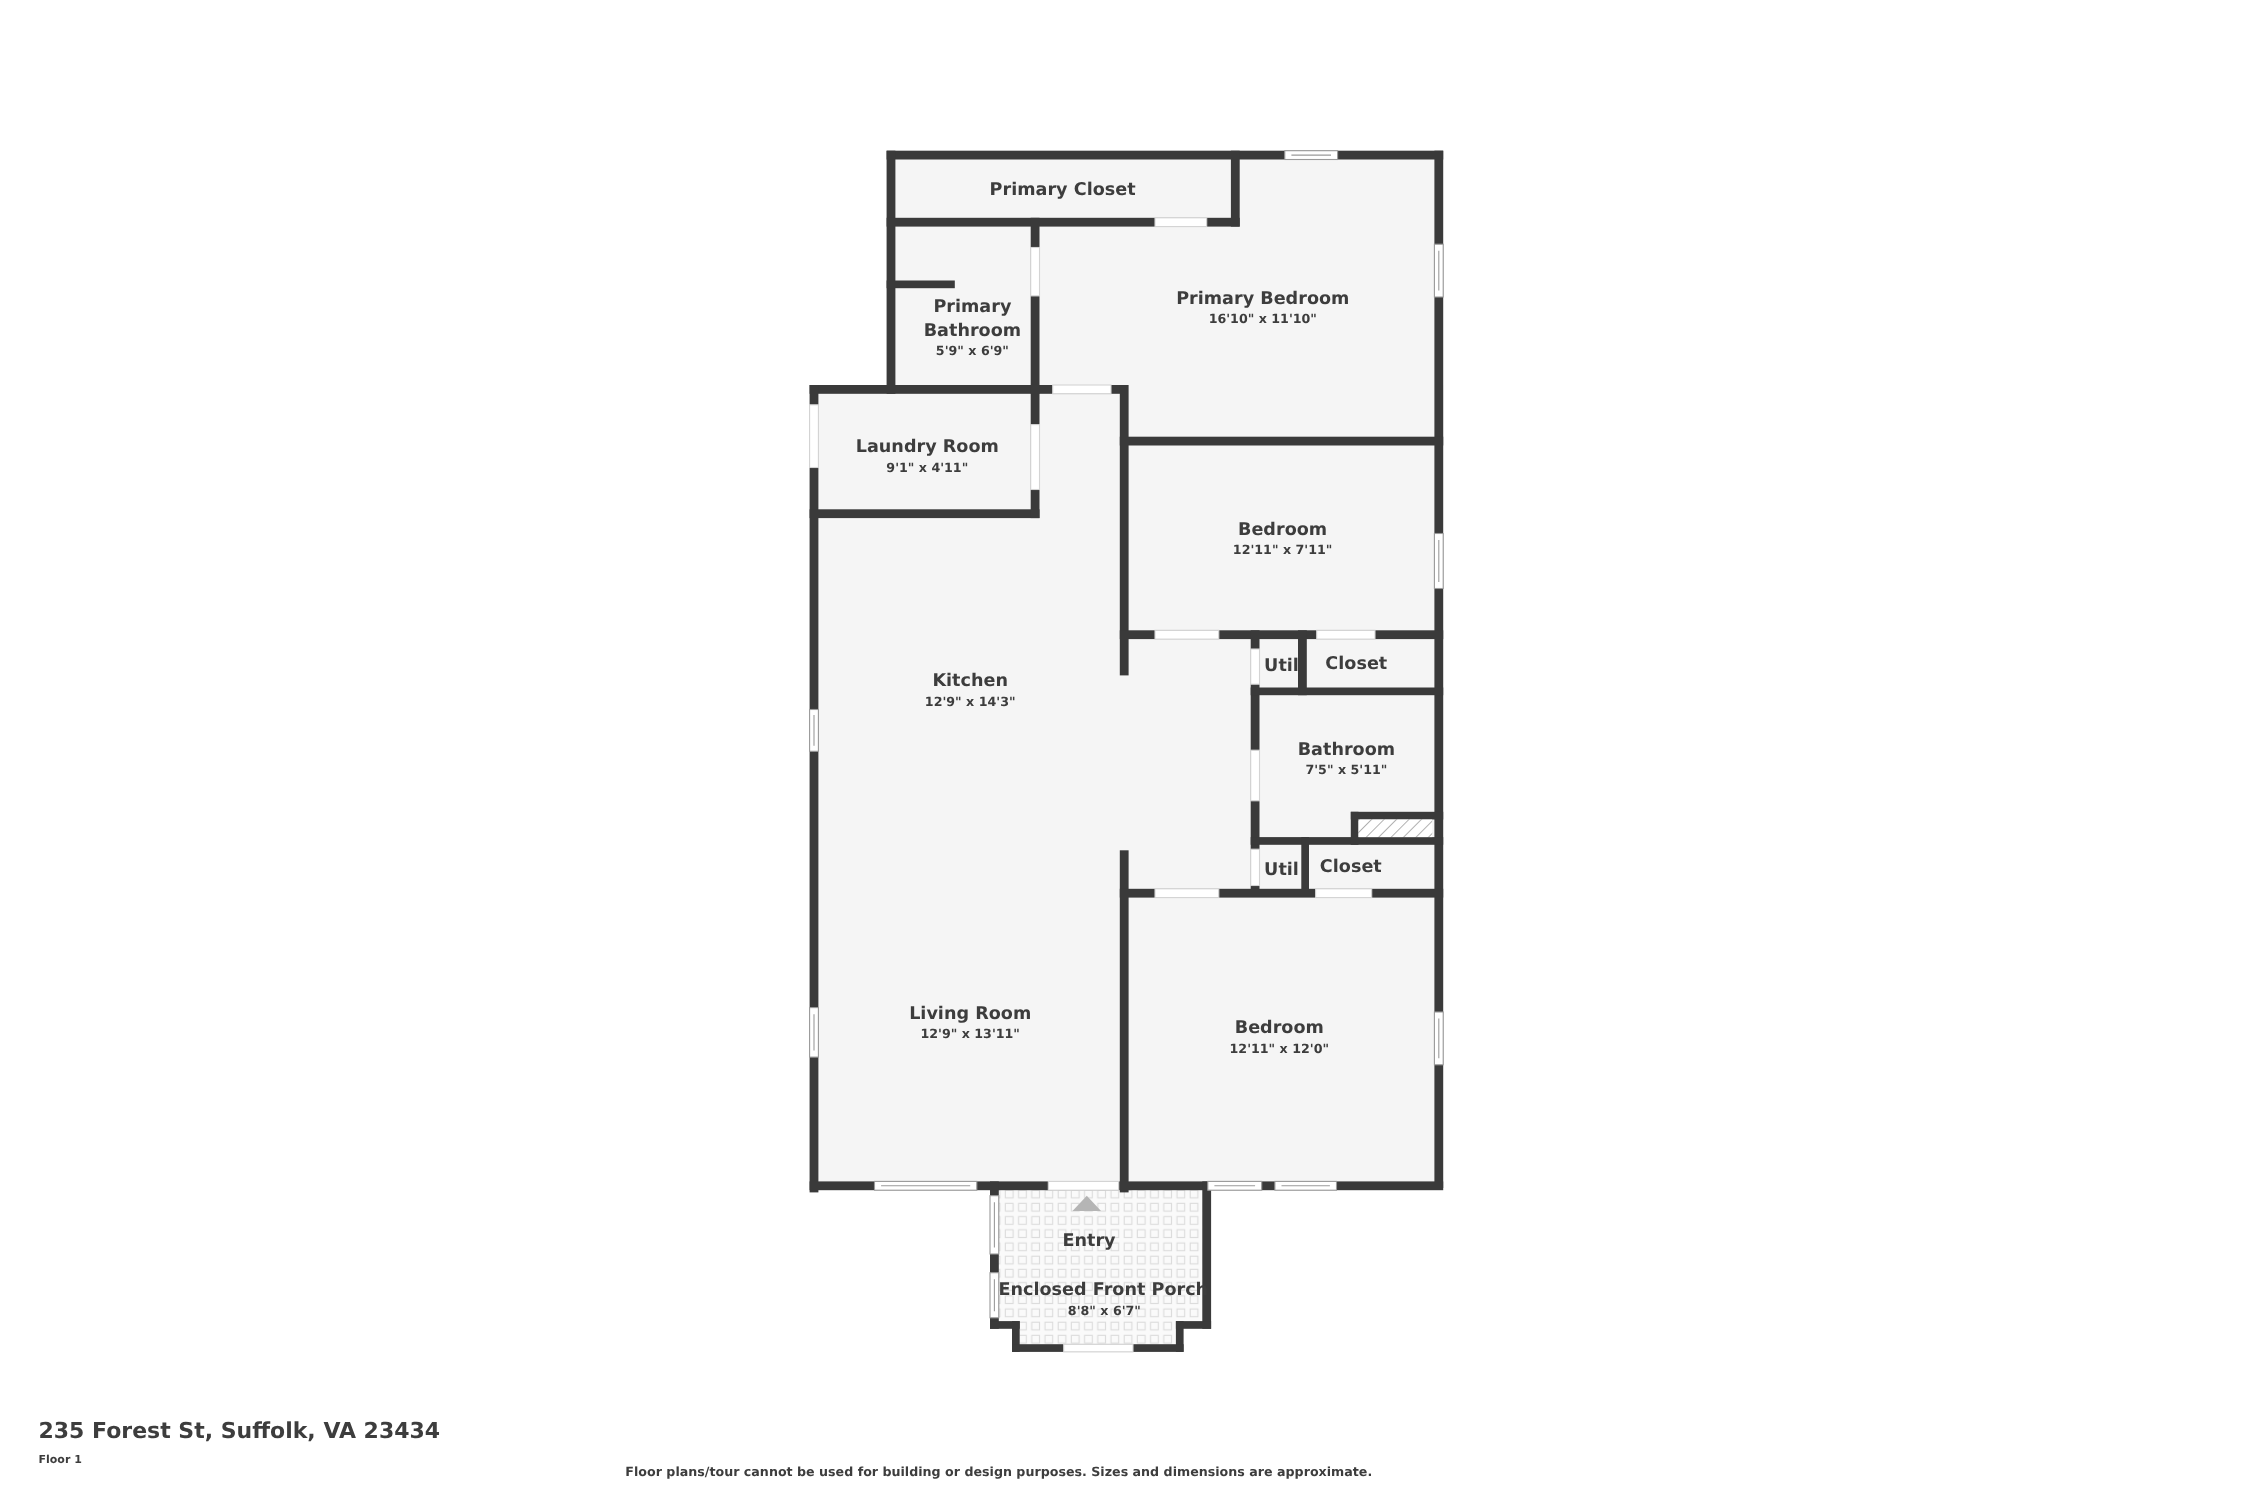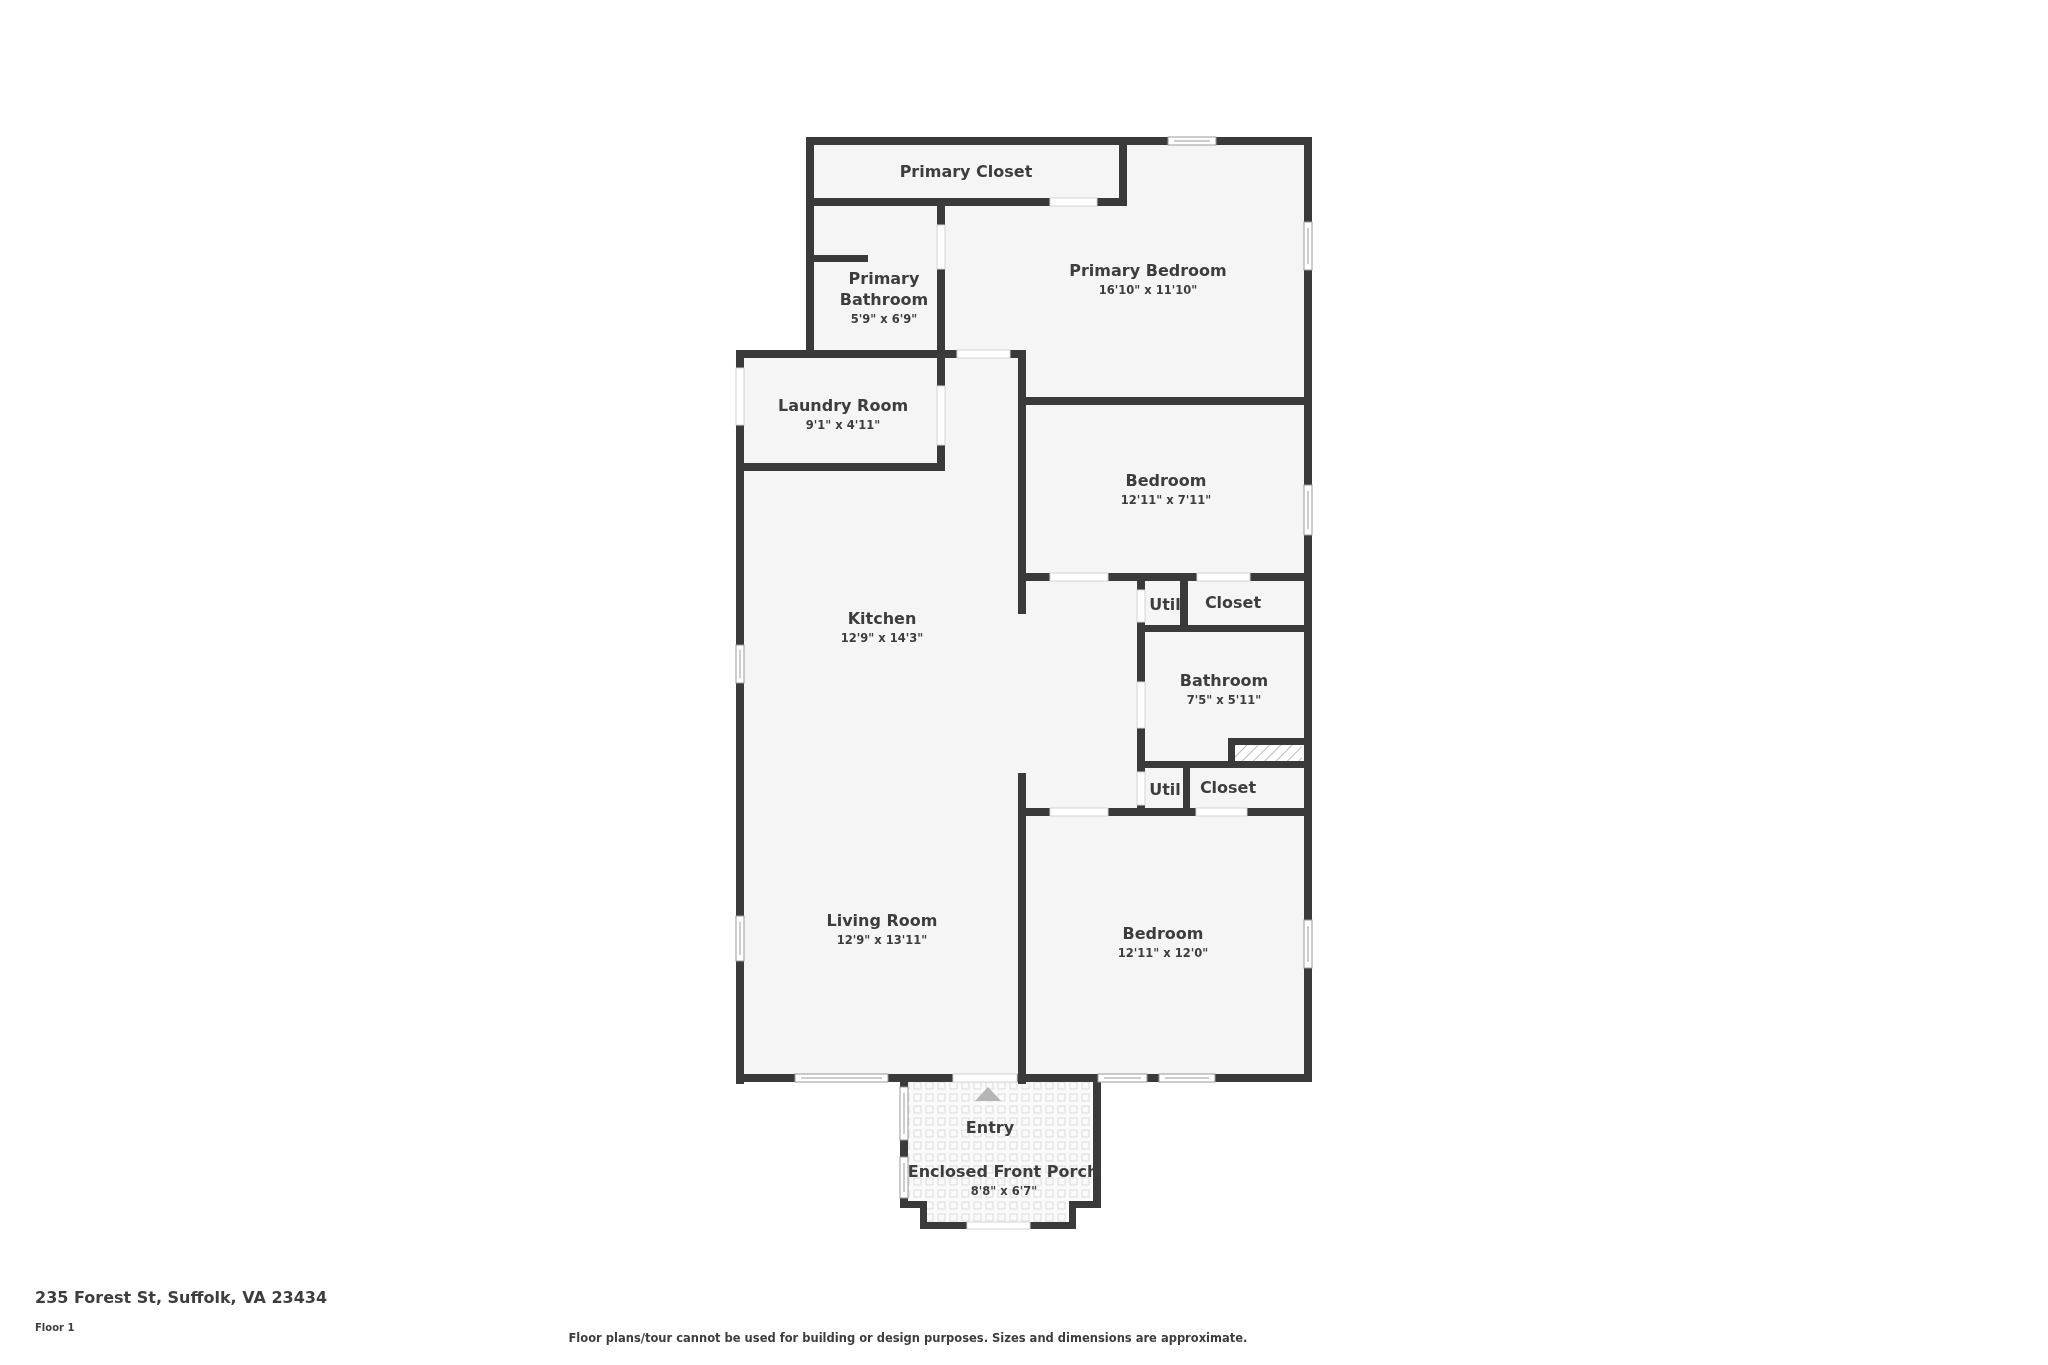--- a/index.html
+++ b/index.html
@@ -6,21 +6,21 @@
   body { width: 2048px; height: 1365px; position: relative; overflow: hidden;
          font-family: "DejaVu Sans", "Liberation Sans", sans-serif; color: #3d3d3d; }
   #plan { position: absolute; left: 0; top: 0; width: 2048px; height: 1365px; }
   .room-fill { fill: #f5f5f5; }
   .wall { fill: #3a3a3a; }
   .opening { fill: #ffffff; stroke: #d4d4d4; stroke-width: 1; }
   .window { fill: #ffffff; stroke: #9a9a9a; stroke-width: 1; }
   .room-name { font-family: "DejaVu Sans", sans-serif; font-weight: bold; font-size: 16px; fill: #3d3d3d; text-anchor: middle; }
   .room-dims { font-family: "DejaVu Sans", sans-serif; font-weight: bold; font-size: 11.5px; fill: #3d3d3d; text-anchor: middle; }
   .footer { position: absolute; font-family: "DejaVu Sans", sans-serif; font-weight: bold; color: #3d3d3d; white-space: nowrap; }
-  .addr { left: 35px; top: 1288px; font-size: 16px; }
+  .addr { left: 35px; top: 1288px; font-size: 20px; }
   .floor { left: 35px; top: 1322px; font-size: 10px; }
   .disclaimer { left: 0; width: 1808px; text-align: center; top: 1331px; font-size: 11.5px; padding-left: 8px; box-sizing: border-box; }
 </style>
 </head>
 <body>
 
 <svg id="plan" viewBox="0 0 2048 1365" xmlns="http://www.w3.org/2000/svg">
   <defs>
     <pattern id="tile" x="0" y="0" width="12" height="12" patternUnits="userSpaceOnUse">
       <rect width="12" height="12" fill="#fafafa"></rect>

